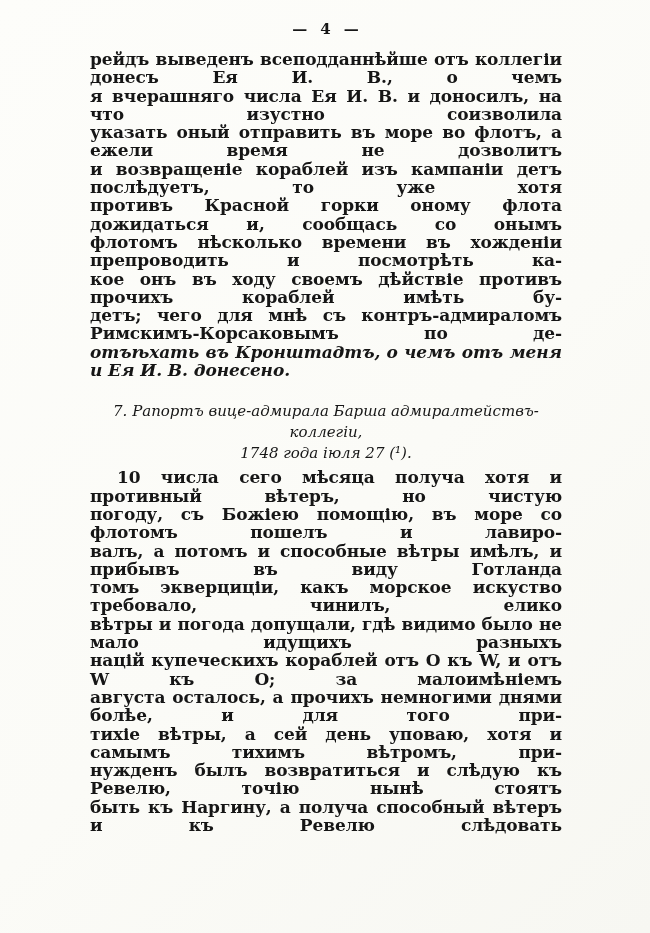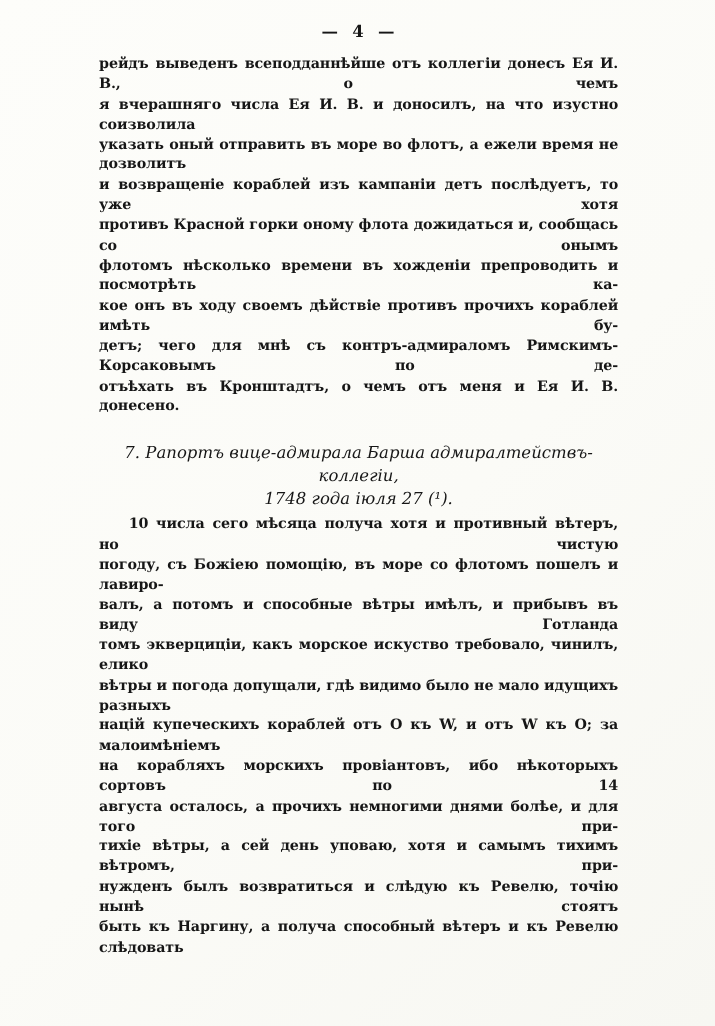--- a/index.html
+++ b/index.html
@@ -19,31 +19,31 @@
   .page-header {
     text-align: center;
     font-size: 15px;
     font-weight: bold;
     margin-bottom: 12px;
     letter-spacing: 1px;
   }
   .page-header .dash { margin: 0 12px; }
 
   .para {
-    font-size: 13px;
+    font-size: 17px;
     font-weight: bold;
     line-height: 18.3px;
     letter-spacing: -0.1px;
   }
   .para .line {
     text-align: justify;
     text-align-last: justify;
     min-height: 18.3px;
   }
-  .para .line.last-left { text-align-last: left; }
+  .para .line.last-left { text-align-last: left; font-style: italic; }
   .para.indent-first .line:first-child { text-indent: 27px; }
 
   .heading {
     text-align: center;
     font-style: italic;
     font-weight: normal;
     font-size: 15px;
     line-height: 21px;
     margin-top: 22px;
     margin-bottom: 4px;
@@ -76,21 +76,20 @@
       <div>1748 года іюля 27 (¹).</div>
     </div>
 
     <div class="para indent-first">
         <div class="line"><span>10 числа сего мѣсяца получа хотя и противный вѣтеръ, но чистую</span></div>
         <div class="line"><span>погоду, съ Божіею помощію, въ море со флотомъ пошелъ и лавиро-</span></div>
         <div class="line"><span>валъ, а потомъ и способные вѣтры имѣлъ, и прибывъ въ виду Готланда</span></div>
         <div class="line"><span>томъ экверциціи, какъ морское искуство требовало, чинилъ, елико</span></div>
         <div class="line"><span>вѣтры и погода допущали, гдѣ видимо было не мало идущихъ разныхъ</span></div>
         <div class="line"><span>націй купеческихъ кораблей отъ O къ W, и отъ W къ O; за малоимѣніемъ</span></div>
-        <div class="line"><span>на корабляхъ морскихъ провіантовъ, ибо нѣкоторыхъ сортовъ по 14</span></div>
         <div class="line"><span>августа осталось, а прочихъ немногими днями болѣе, и для того при-</span></div>
         <div class="line"><span>тихіе вѣтры, а сей день уповаю, хотя и самымъ тихимъ вѣтромъ, при-</span></div>
         <div class="line"><span>нужденъ былъ возвратиться и слѣдую къ Ревелю, точію нынѣ стоятъ</span></div>
         <div class="line"><span>быть къ Наргину, а получа способный вѣтеръ и къ Ревелю слѣдовать</span></div>
       </div>
 
   </div>
 </div>
 
 </body></html>

